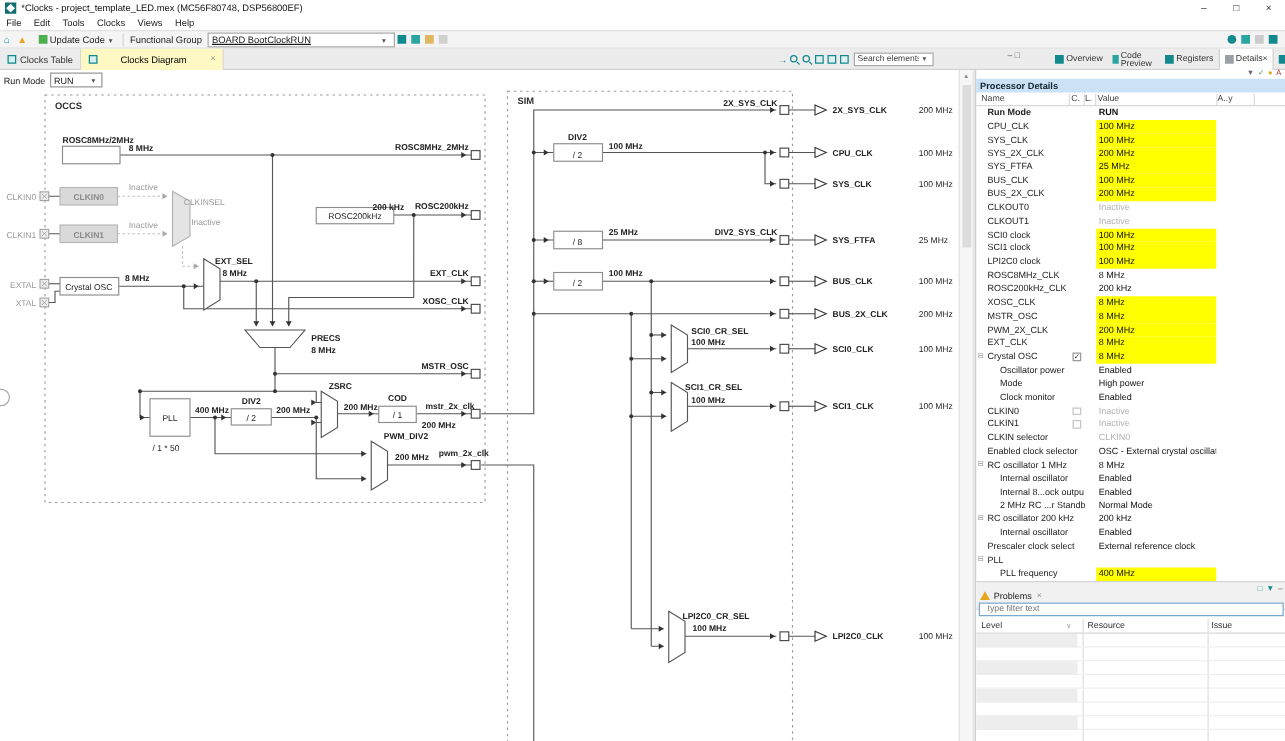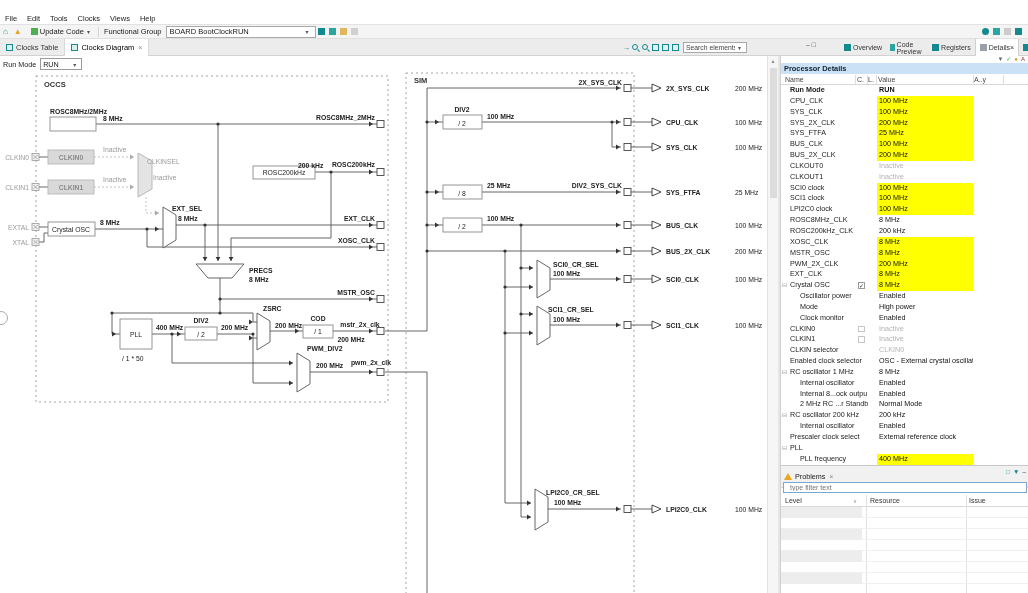--- a/index.html
+++ b/index.html
@@ -19,28 +19,28 @@
   .menubar span { font-size:7.5px; padding:0 5px; color:#222; }
   
   .toolbar { position:absolute; left:0; top:24px; width:1028px; height:15px; background:#f4f4f4;
              border-top:1px solid #e2e2e2; border-bottom:1px solid #e0e0e0; display:flex; align-items:center; font-size:7.5px; }
   .tb-ic { display:inline-block; margin:0 3px; font-size:8px; line-height:13px; }
   .teal { color:#12898e; } .amber { color:#e8a51d; } .green-sq { width:7px;height:7px;background:#4caf50;display:inline-block;margin:0 2px 0 6px;}
   .caret { font-size:6px; color:#555; margin:0 3px; }
   .tb-sep { width:1px; height:10px; background:#d5d5d5; margin:0 5px; }
   .combo { background:#fff; border:1px solid #a9a9a9; height:12px; display:flex; align-items:center;
            font-size:7.5px; padding:0 3px; }
-  .combo .cv { flex:1; }
+  .combo .cv { flex:1;text-decoration:underline; }
   .mini-sq { width:7px; height:7px; display:inline-block; margin:0 2px; }
   .tb-right { position:absolute; right:4px; top:3px; display:flex; }
   
   .tabrow { position:absolute; left:0; top:39px; width:1028px; height:17px; background:#ececec; border-bottom:1px solid #d2d2d2;padding-left:36px; }
   .etabs { position:absolute; left:0; top:0; height:17px; display:flex; }
   .etab { display:flex; align-items:center; padding:0 6px; font-size:7.5px; height:17px; border-right:1px solid #d8d8d8; color:#333; }
-  .etab.active { background:#ffffff; color:#000; }
+  .etab.active { background:#fef9c3; color:#000;gap:15px; }
   .etab .x { margin-left:4px; color:#888; font-size:7px; }
   .tabicon { width:7px; height:7px; border:1px solid #12898e; background:#d9efee; margin-right:3px; }
   .searchbar { position:absolute; left:622px; top:0; height:16px; display:flex; align-items:center; }
   .mag { width:6px; height:6px; border:1.2px solid #12898e; border-radius:50%; position:relative; margin:0 2px; }
   .mag:after { content:""; position:absolute; width:3px; height:1.2px; background:#12898e; transform:rotate(45deg); left:4px; top:5px; }
   .sicon { width:7px; height:7px; border:1px solid #12898e; background:#e2f1f0; margin:0 1.5px; }
   .searchbox { width:64px; height:11px; background:#fff; border:1px solid #a9a9a9; font-size:6.8px; color:#444;
                display:flex; align-items:center; padding:0 2px; margin:0 3px; }
   .searchbox .sv { flex:1; white-space:nowrap; overflow:hidden; }
   .paneminis { position:absolute; left:806px; top:2px; font-size:7px; color:#555; }
@@ -100,20 +100,29 @@
   .dt-n { font:400 6.8px "Liberation Sans",sans-serif; fill:#222; }
   .dt-g { font:400 6.8px "Liberation Sans",sans-serif; fill:#9a9a9a; }
   .dt-gb { font:700 6.8px "Liberation Sans",sans-serif; fill:#8a8a8a; }
   .dt-sec { font:700 7.5px "Liberation Sans",sans-serif; fill:#333; }
 </style>
 </head>
 <body>
 
 <div class="app">
 
+  <div class="titlebar">
+    <div class="applogo"></div>
+    <span class="wtitle">*Clocks - project_template_LED.mex (MC56F80748, DSP56800EF)</span>
+    <div class="winctl">
+      <span>–</span>
+      <span>□</span>
+      <span>×</span>
+    </div>
+  </div>
 
   <div class="menubar" id="menubar">
       <span>File</span>
       <span>Edit</span>
       <span>Tools</span>
       <span>Clocks</span>
       <span>Views</span>
       <span>Help</span>
     </div>
 

